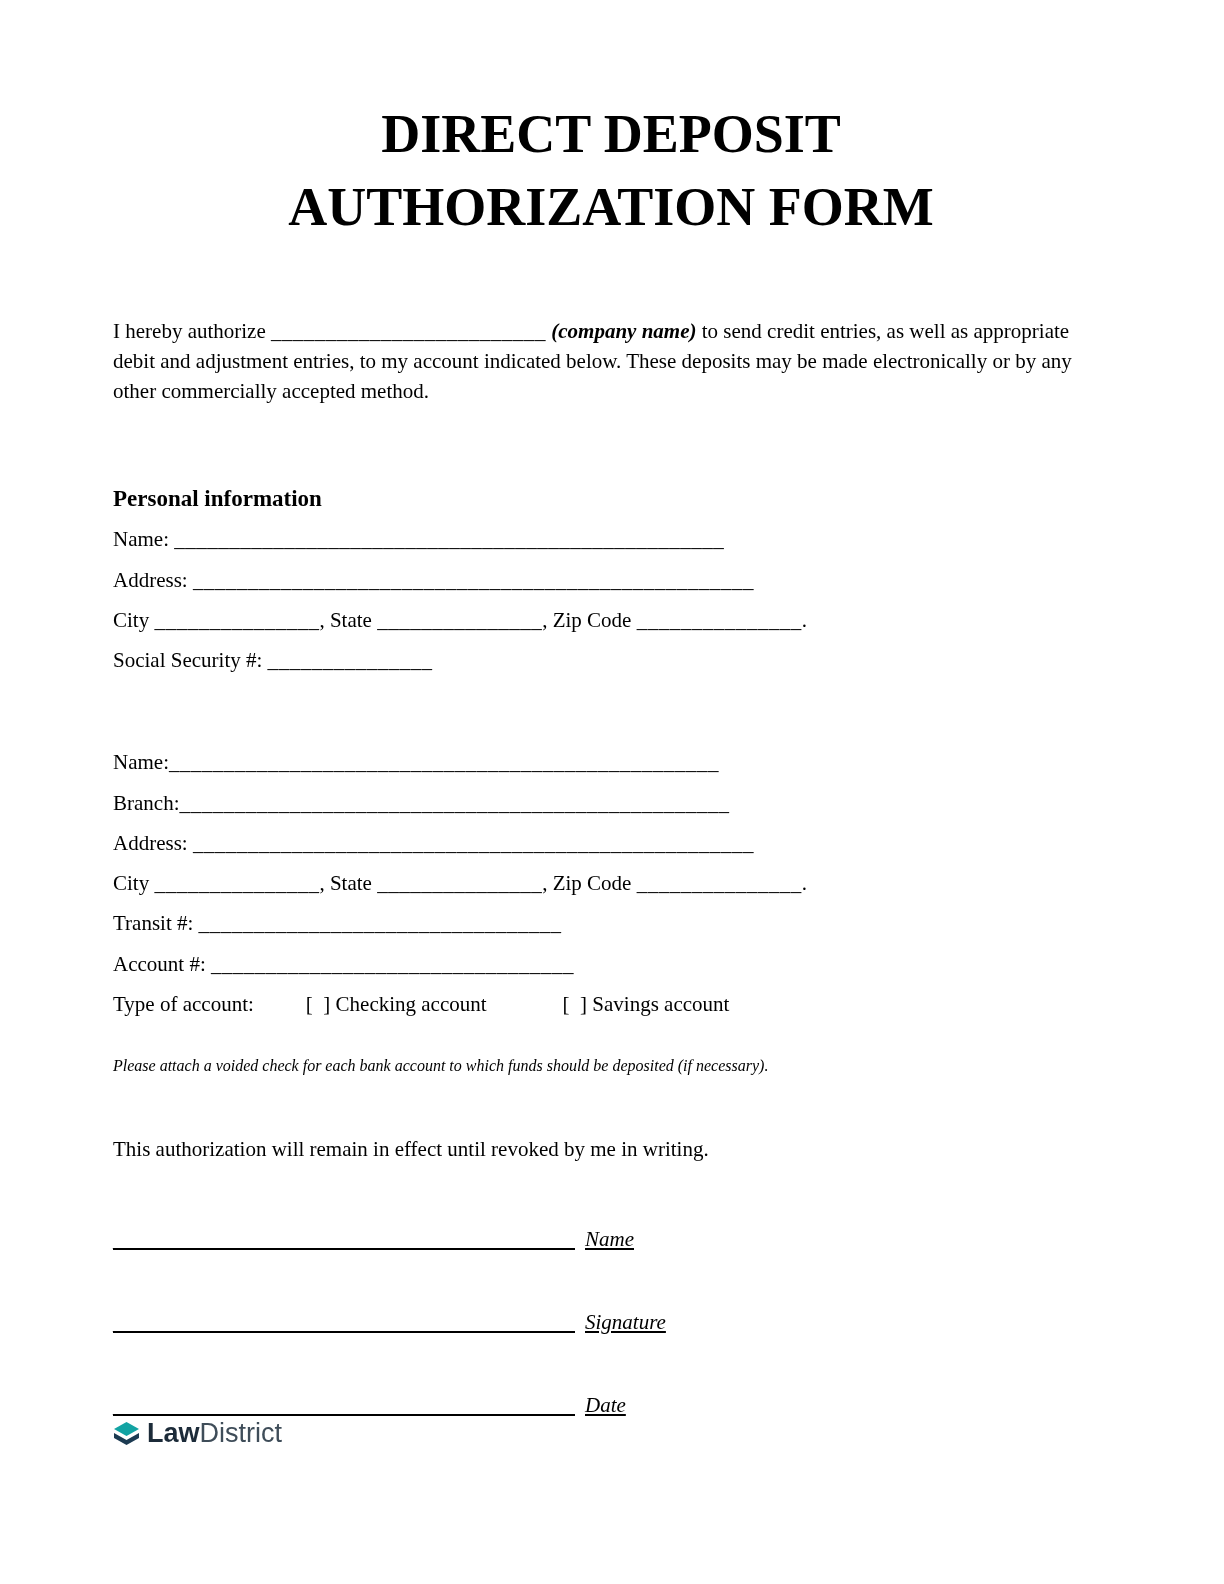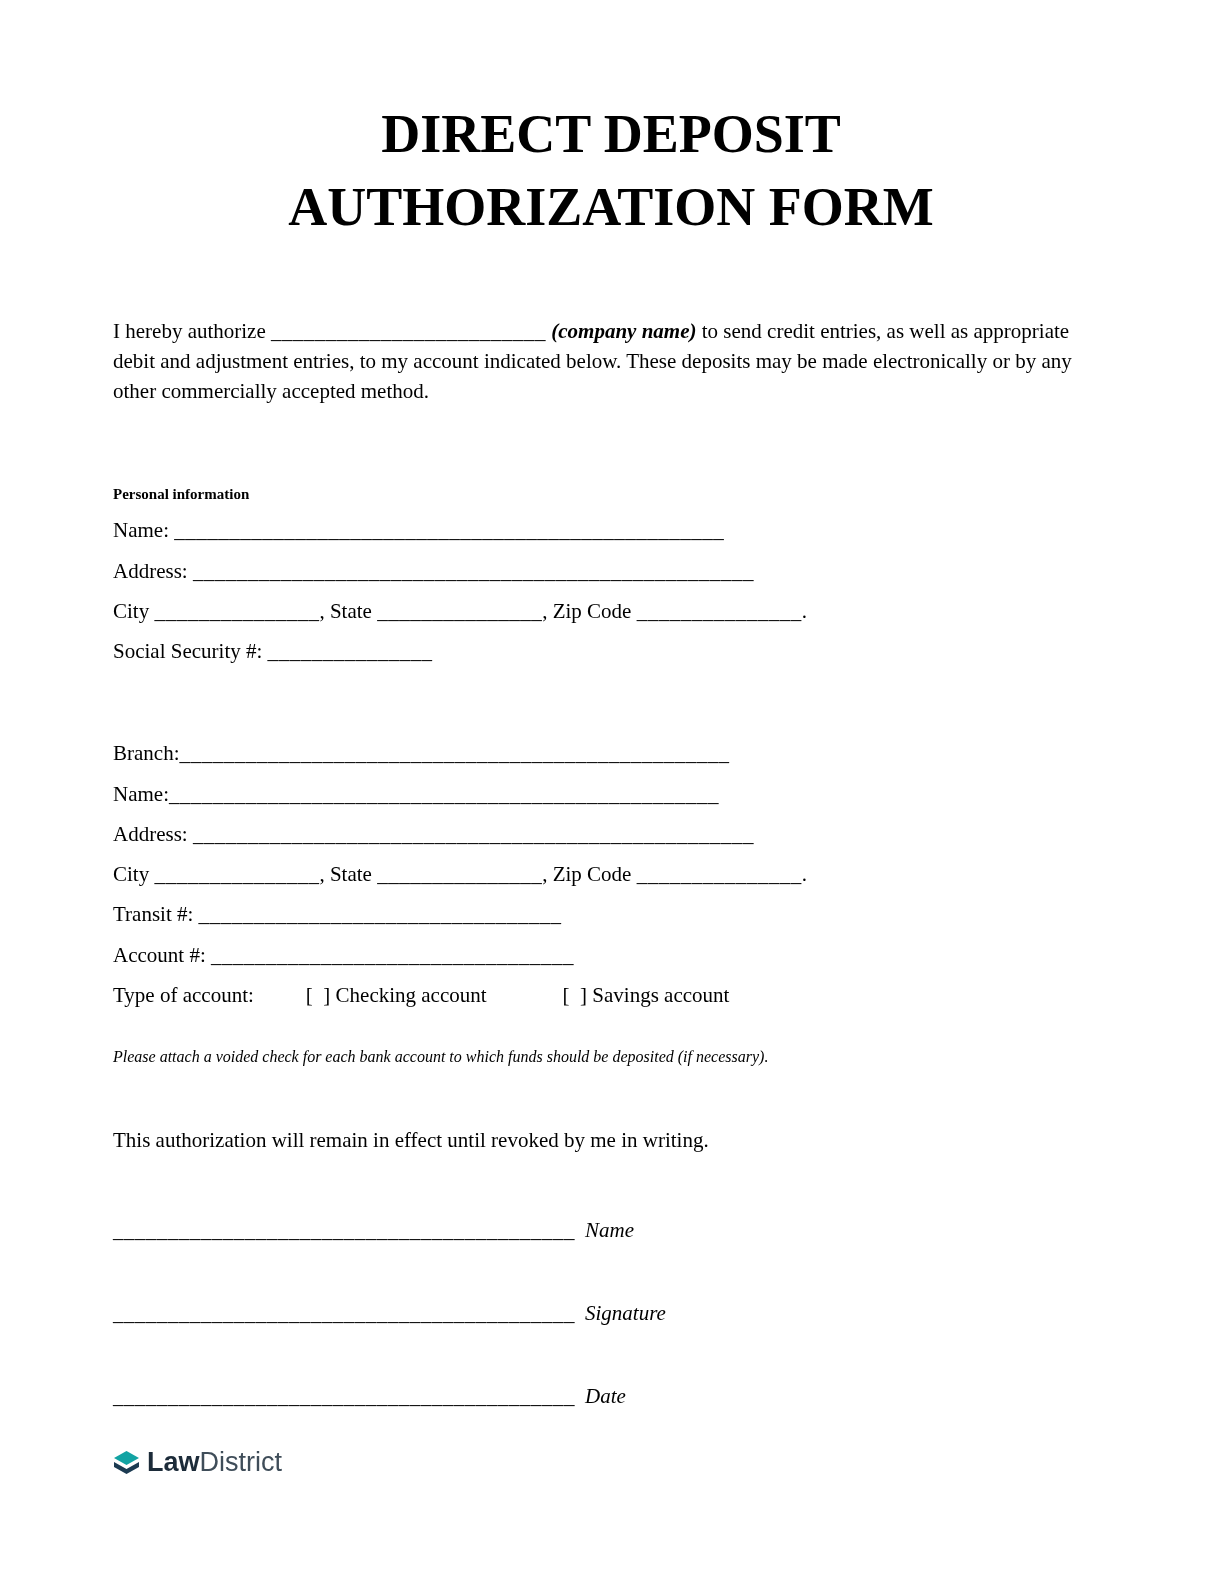--- a/index.html
+++ b/index.html
@@ -22,21 +22,21 @@
   }
 
   .intro {
     margin-top:72px;
     font-size:21px;
     line-height:1.42;
   }
   .italic { font-style:italic;font-weight:bold; }
 
   .section-heading {
-    font-size:15px;
+    font-size:23px;
     font-weight:bold;
   }
   .personal-block { margin-top:80px; }
   .financial-block { margin-top:76px; }
 
   .fields { margin-top:10px; }
   .line {
     font-size:21px;
     line-height:1.25;
     margin-top:14px;
@@ -52,31 +52,30 @@
     font-size:16px;
     font-style:italic;
     line-height:1.4;
   }
   .note-revoke {
     margin-top:58px;
     font-size:21px;
     line-height:1.4;
   }
 
-  .sig-block { margin-top:62px; }
+  .sig-block { margin-top:62px;text-decoration:underline; }
   .sig-line {
     font-size:21px;
     margin-bottom:58px;
     white-space:nowrap;
   }
   .sig-line:last-child { margin-bottom:0; }
   .sig-label { font-style:italic; margin-left:10px; }
 
   .logo {
-    margin-top:38px;
     display:flex;
     align-items:center;
     gap:7px;
     font-family:"Liberation Sans", sans-serif;
     font-size:27px;
   }
   .logo-law { font-weight:bold; color:#1c2b39; }
   .logo-district { font-weight:normal; color:#3f4d59; }
   .logo-icon { width:27px; height:29px; display:inline-block; }
 </style>
@@ -97,22 +96,22 @@
     <div class="fields">
       <div class="line"><span>Name: </span><span class="blank">__________________________________________________</span></div>
       <div class="line"><span>Address: </span><span class="blank">___________________________________________________</span></div>
       <div class="line"><span>City </span><span class="blank">_______________</span><span>, State </span><span class="blank">_______________</span><span>, Zip Code </span><span class="blank">_______________</span><span>.</span></div>
       <div class="line"><span>Social Security #: </span><span class="blank">_______________</span></div>
     </div>
   </div>
 
   <div class="financial-block">
     <div class="fields">
+      <div class="line"><span>Name:</span><span class="blank">__________________________________________________</span></div>
       <div class="line"><span>Branch:</span><span class="blank">__________________________________________________</span></div>
-      <div class="line"><span>Name:</span><span class="blank">__________________________________________________</span></div>
       <div class="line"><span>Address: </span><span class="blank">___________________________________________________</span></div>
       <div class="line"><span>City </span><span class="blank">_______________</span><span>, State </span><span class="blank">_______________</span><span>, Zip Code </span><span class="blank">_______________</span><span>.</span></div>
       <div class="line"><span>Transit #: </span><span class="blank">_________________________________</span></div>
       <div class="line"><span>Account #: </span><span class="blank">_________________________________</span></div>
       <div class="line type-line"><span>Type of account:</span><span class="cbgroup-1"><span>[&nbsp;&nbsp;]</span><span> Checking account</span></span><span class="cbgroup-2"><span>[&nbsp;&nbsp;]</span><span> Savings account</span></span></div>
     </div>
   </div>
 
   <p class="note-voided">Please attach a voided check for each bank account to which funds should be deposited (if necessary).</p>
 

